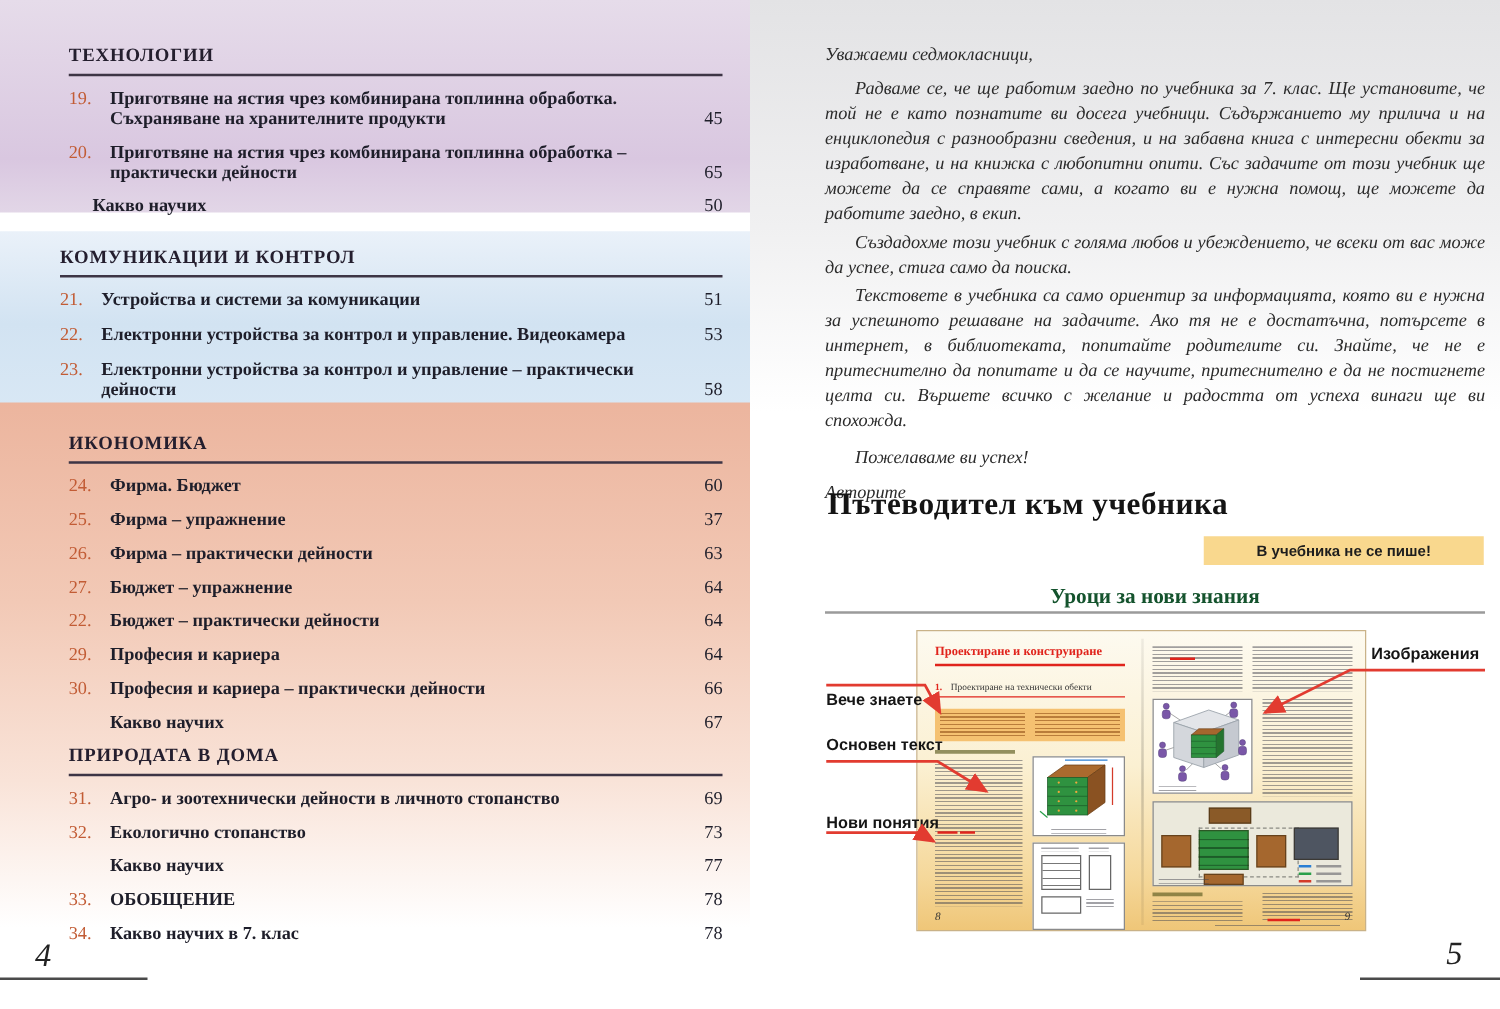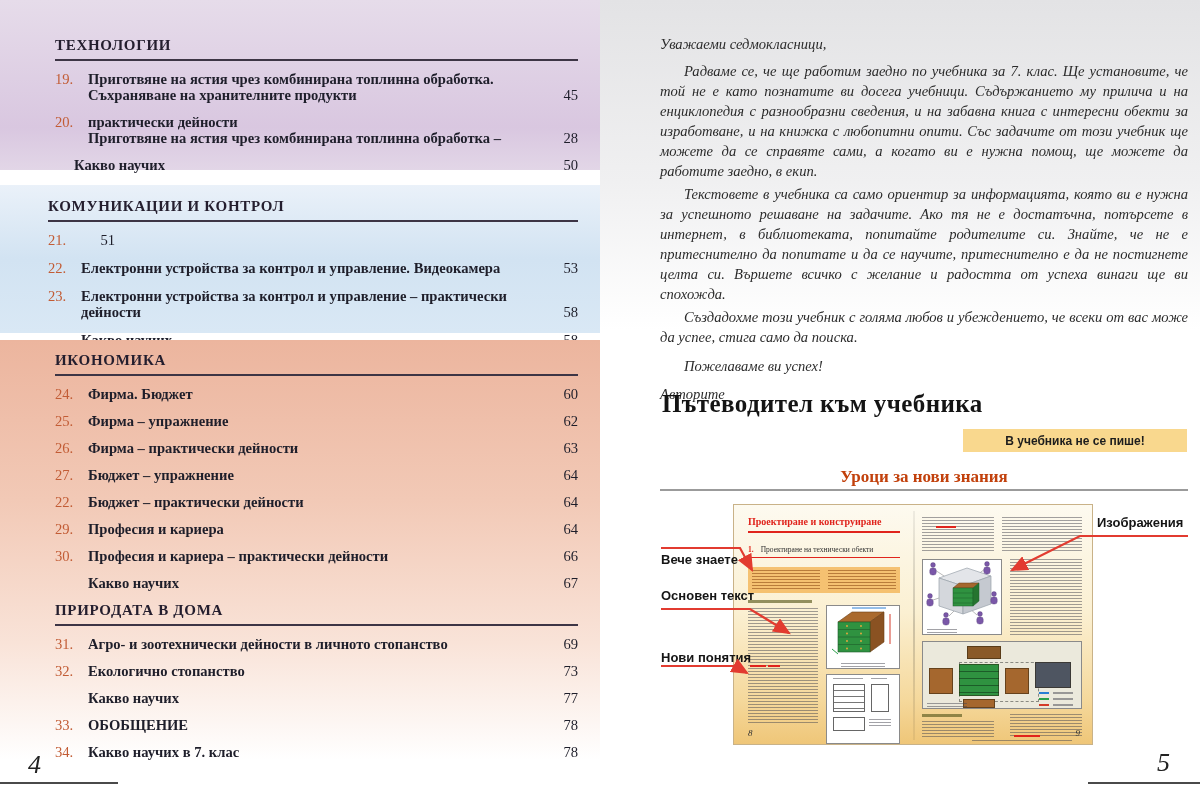--- a/index.html
+++ b/index.html
@@ -5,21 +5,21 @@
   html,body{margin:0;padding:0;background:#fff;}
   .stage{position:relative;width:1200px;height:807px;background:#fff;overflow:hidden;
          font-family:"Liberation Serif",serif;}
 
   
   .panel{position:absolute;left:0;width:600px;box-sizing:border-box;padding:0 22px 0 55px;}
   .p1{top:0;height:170px;padding-top:37px;
       background:linear-gradient(180deg,#e6dcea 0%,#d9c7e0 75%,#e2d6e7 100%);}
   .p2{top:185px;height:148px;padding-top:13px;
       background:linear-gradient(180deg,#eaf1f9 0%,#d2e3f2 50%,#d9e8f5 100%);padding-left:48px;}
-  .p3{top:340px;height:420px;padding-top:12px;
+  .p3{top:322px;height:420px;padding-top:25px;
       background:linear-gradient(180deg,#ecb59e 0%,#f2c9b6 38%,#f9e3d8 72%,#ffffff 100%);}
   .shead{font-weight:bold;font-size:15px;letter-spacing:.7px;color:#241e2e;}
   .srule{height:2px;background:#3d3545;margin:5px 0 10px;}
   .row{display:flex;margin:0 0 12px;font-size:14.6px;line-height:16px;color:#1e1e2a;}
   .p1 .row{margin-bottom:11px;}
   .p3 .row{margin-bottom:11px;}
   .no{flex:none;width:27px;margin-right:6px;color:#c25c35;}
   .tt{flex:1;}
   .l{display:block;font-weight:bold;}
   .pg{flex:none;width:34px;text-align:right;align-self:flex-end;color:#1e1e2a;}
@@ -37,21 +37,21 @@
   .salut{text-indent:0 !important;margin-bottom:7px !important;}
   .signoff{margin-top:9px !important;}
   .sig{text-align:left;text-indent:0 !important;margin-top:8px !important;}
 
   .guide-title{position:absolute;left:662px;top:390px;font-weight:bold;font-size:25px;
                letter-spacing:.4px;color:#141414;}
   .note-box{position:absolute;left:963px;top:429px;width:224px;height:23px;background:#f9d88e;
             display:flex;align-items:center;justify-content:center;
             font-family:"Liberation Sans",sans-serif;font-weight:bold;font-size:12px;color:#1d1d1d;}
   .sec-red{position:absolute;left:660px;top:467px;width:528px;text-align:center;
-           font-weight:bold;font-size:17px;color:#c2410c;}
+           font-weight:bold;font-size:17px;color:#14532d;}
   .gray-rule{position:absolute;left:660px;top:489px;width:528px;height:2px;background:#9b9b9b;}
 
   .glabel{position:absolute;font-family:"Liberation Sans",sans-serif;font-weight:bold;
           font-size:13px;color:#151515;}
   .lb1{left:661px;top:552px;}
   .lb2{left:661px;top:588px;}
   .lb3{left:661px;top:650px;}
   .lb4{left:1097px;top:515px;}
 
   .arrows{position:absolute;left:0;top:0;width:1200px;height:807px;pointer-events:none;}
@@ -113,39 +113,42 @@
         <span class="no">19.</span>
         <span class="tt">
             <span class="l">Приготвяне на ястия чрез комбинирана топлинна обработка.</span>
             <span class="l">Съхраняване на хранителните продукти</span>
           </span>
         <span class="pg">45</span>
       </div>
       <div class="row">
         <span class="no">20.</span>
         <span class="tt">
+            <span class="l">Приготвяне на ястия чрез комбинирана топлинна обработка –</span>
             <span class="l">практически дейности</span>
-            <span class="l">Приготвяне на ястия чрез комбинирана топлинна обработка –</span>
-          </span>
-        <span class="pg">28</span>
+          </span>
+        <span class="pg">65</span>
       </div>
       <div class="row">
         <span class="no"></span>
         <span class="tt kn1">
             <span class="l">Какво научих</span>
           </span>
         <span class="pg">50</span>
       </div>
     </div>
 
     <div class="panel p2">
       <div class="shead">КОМУНИКАЦИИ И КОНТРОЛ</div>
       <div class="srule"></div>
       <div class="row">
         <span class="no">21.</span>
+        <span class="tt">
+            <span class="l">Устройства и системи за комуникации</span>
+          </span>
         <span class="pg">51</span>
       </div>
       <div class="row">
         <span class="no">22.</span>
         <span class="tt">
             <span class="l">Електронни устройства за контрол и управление. Видеокамера</span>
           </span>
         <span class="pg">53</span>
       </div>
       <div class="row">
@@ -172,21 +175,21 @@
         <span class="tt">
             <span class="l">Фирма. Бюджет</span>
           </span>
         <span class="pg">60</span>
       </div>
       <div class="row">
         <span class="no">25.</span>
         <span class="tt">
             <span class="l">Фирма – упражнение</span>
           </span>
-        <span class="pg">62</span>
+        <span class="pg">37</span>
       </div>
       <div class="row">
         <span class="no">26.</span>
         <span class="tt">
             <span class="l">Фирма – практически дейности</span>
           </span>
         <span class="pg">63</span>
       </div>
       <div class="row">
         <span class="no">27.</span>
@@ -266,22 +269,22 @@
     <div class="pnum-left">4</div>
     <div class="pline-left"></div>
   </div>
 
   <div>
     <div class="rp-grad"></div>
 
     <div class="letter">
       <p class="salut">Уважаеми седмокласници,</p>
       <p>Радваме се, че ще работим заедно по учебника за 7. клас. Ще установите, че той не е като познатите ви досега учебници. Съдържанието му прилича и на енциклопедия с разнообразни сведения, и на забавна книга с интересни обекти за изработване, и на книжка с любопитни опити. Със задачите от този учебник ще можете да се справяте сами, а когато ви е нужна помощ, ще можете да работите заедно, в екип.</p>
+      <p>Създадохме този учебник с голяма любов и убеждението, че всеки от вас може да успее, стига само да поиска.</p>
       <p>Текстовете в учебника са само ориентир за информацията, която ви е нужна за успешното решаване на задачите. Ако тя не е достатъчна, потърсете в интернет, в библиотеката, попитайте родителите си. Знайте, че не е притеснително да попитате и да се научите, притеснително е да не постигнете целта си. Вършете всичко с желание и радостта от успеха винаги ще ви спохожда.</p>
-      <p>Създадохме този учебник с голяма любов и убеждението, че всеки от вас може да успее, стига само да поиска.</p>
       <p class="signoff">Пожелаваме ви успех!</p>
       <p class="sig">Авторите</p>
     </div>
 
     <div class="guide-title">Пътеводител към учебника</div>
     <div class="note-box">В учебника не се пише!</div>
     <div class="sec-red">Уроци за нови знания</div>
     <div class="gray-rule"></div>
 
     <div class="mini">

